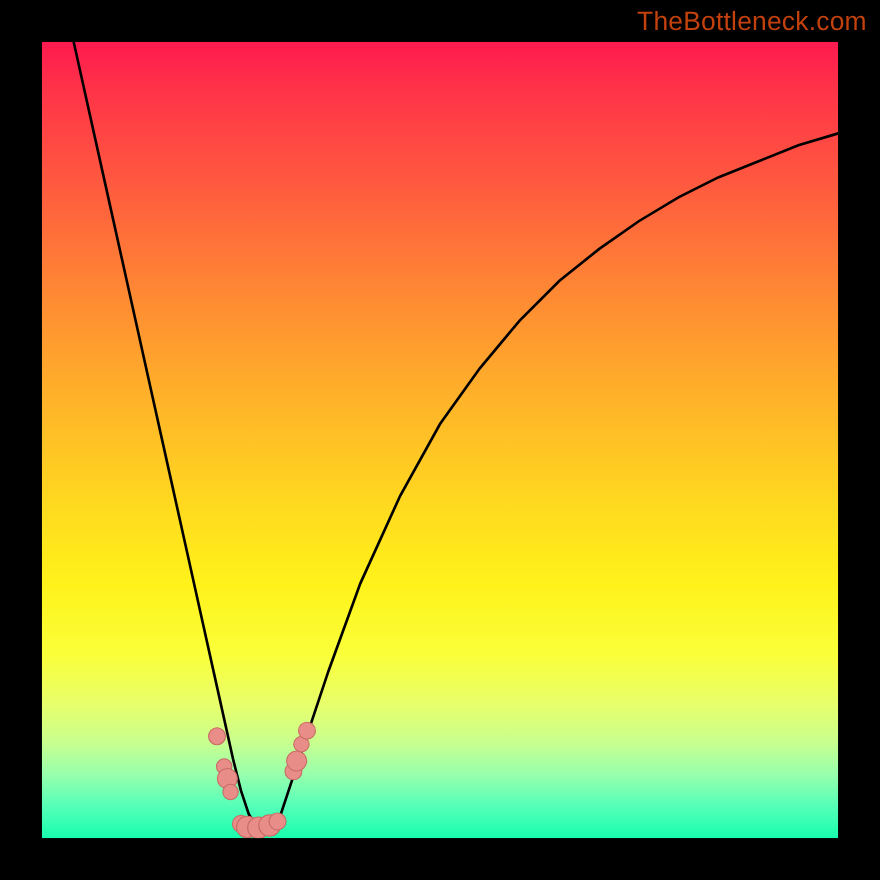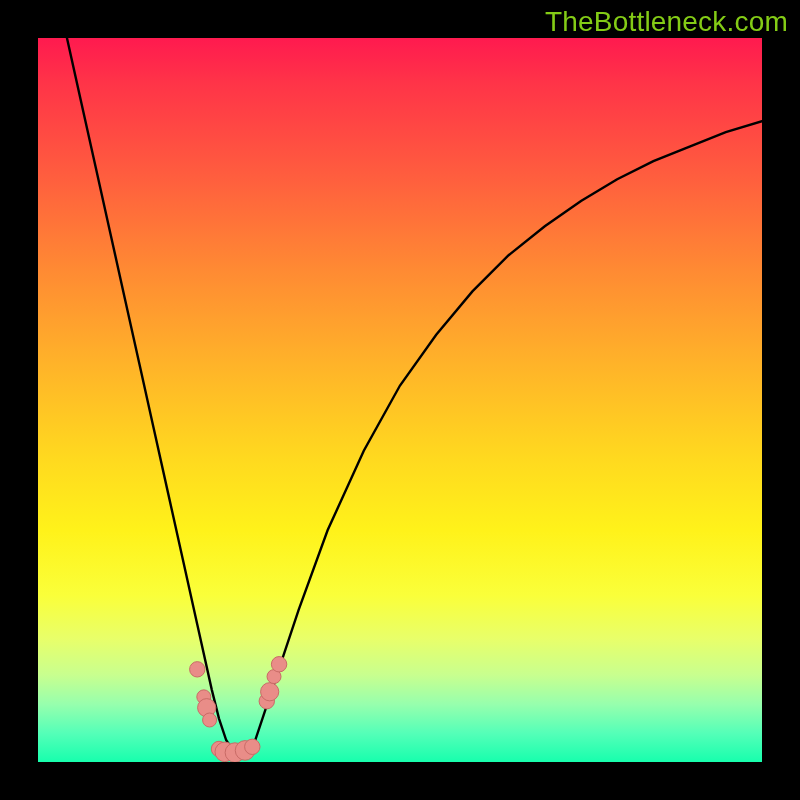--- a/index.html
+++ b/index.html
@@ -54,22 +54,22 @@
     position: absolute;
     left: 0;
     top: 0;
     width: 100%;
     height: 100%;
   }
   .watermark {
     position: absolute;
     top: 6px;
     right: 12px;
-    color: #84cc16;
-    font-size: 28px;
+    color: #c2410c;
+    font-size: 24px;
     letter-spacing: 0.2px;
     font-weight: 500;
   }
 </style>
 </head>
 <body>
 
 <div class="frame">
   <div class="watermark">TheBottleneck.com</div>
   <div class="plot">

